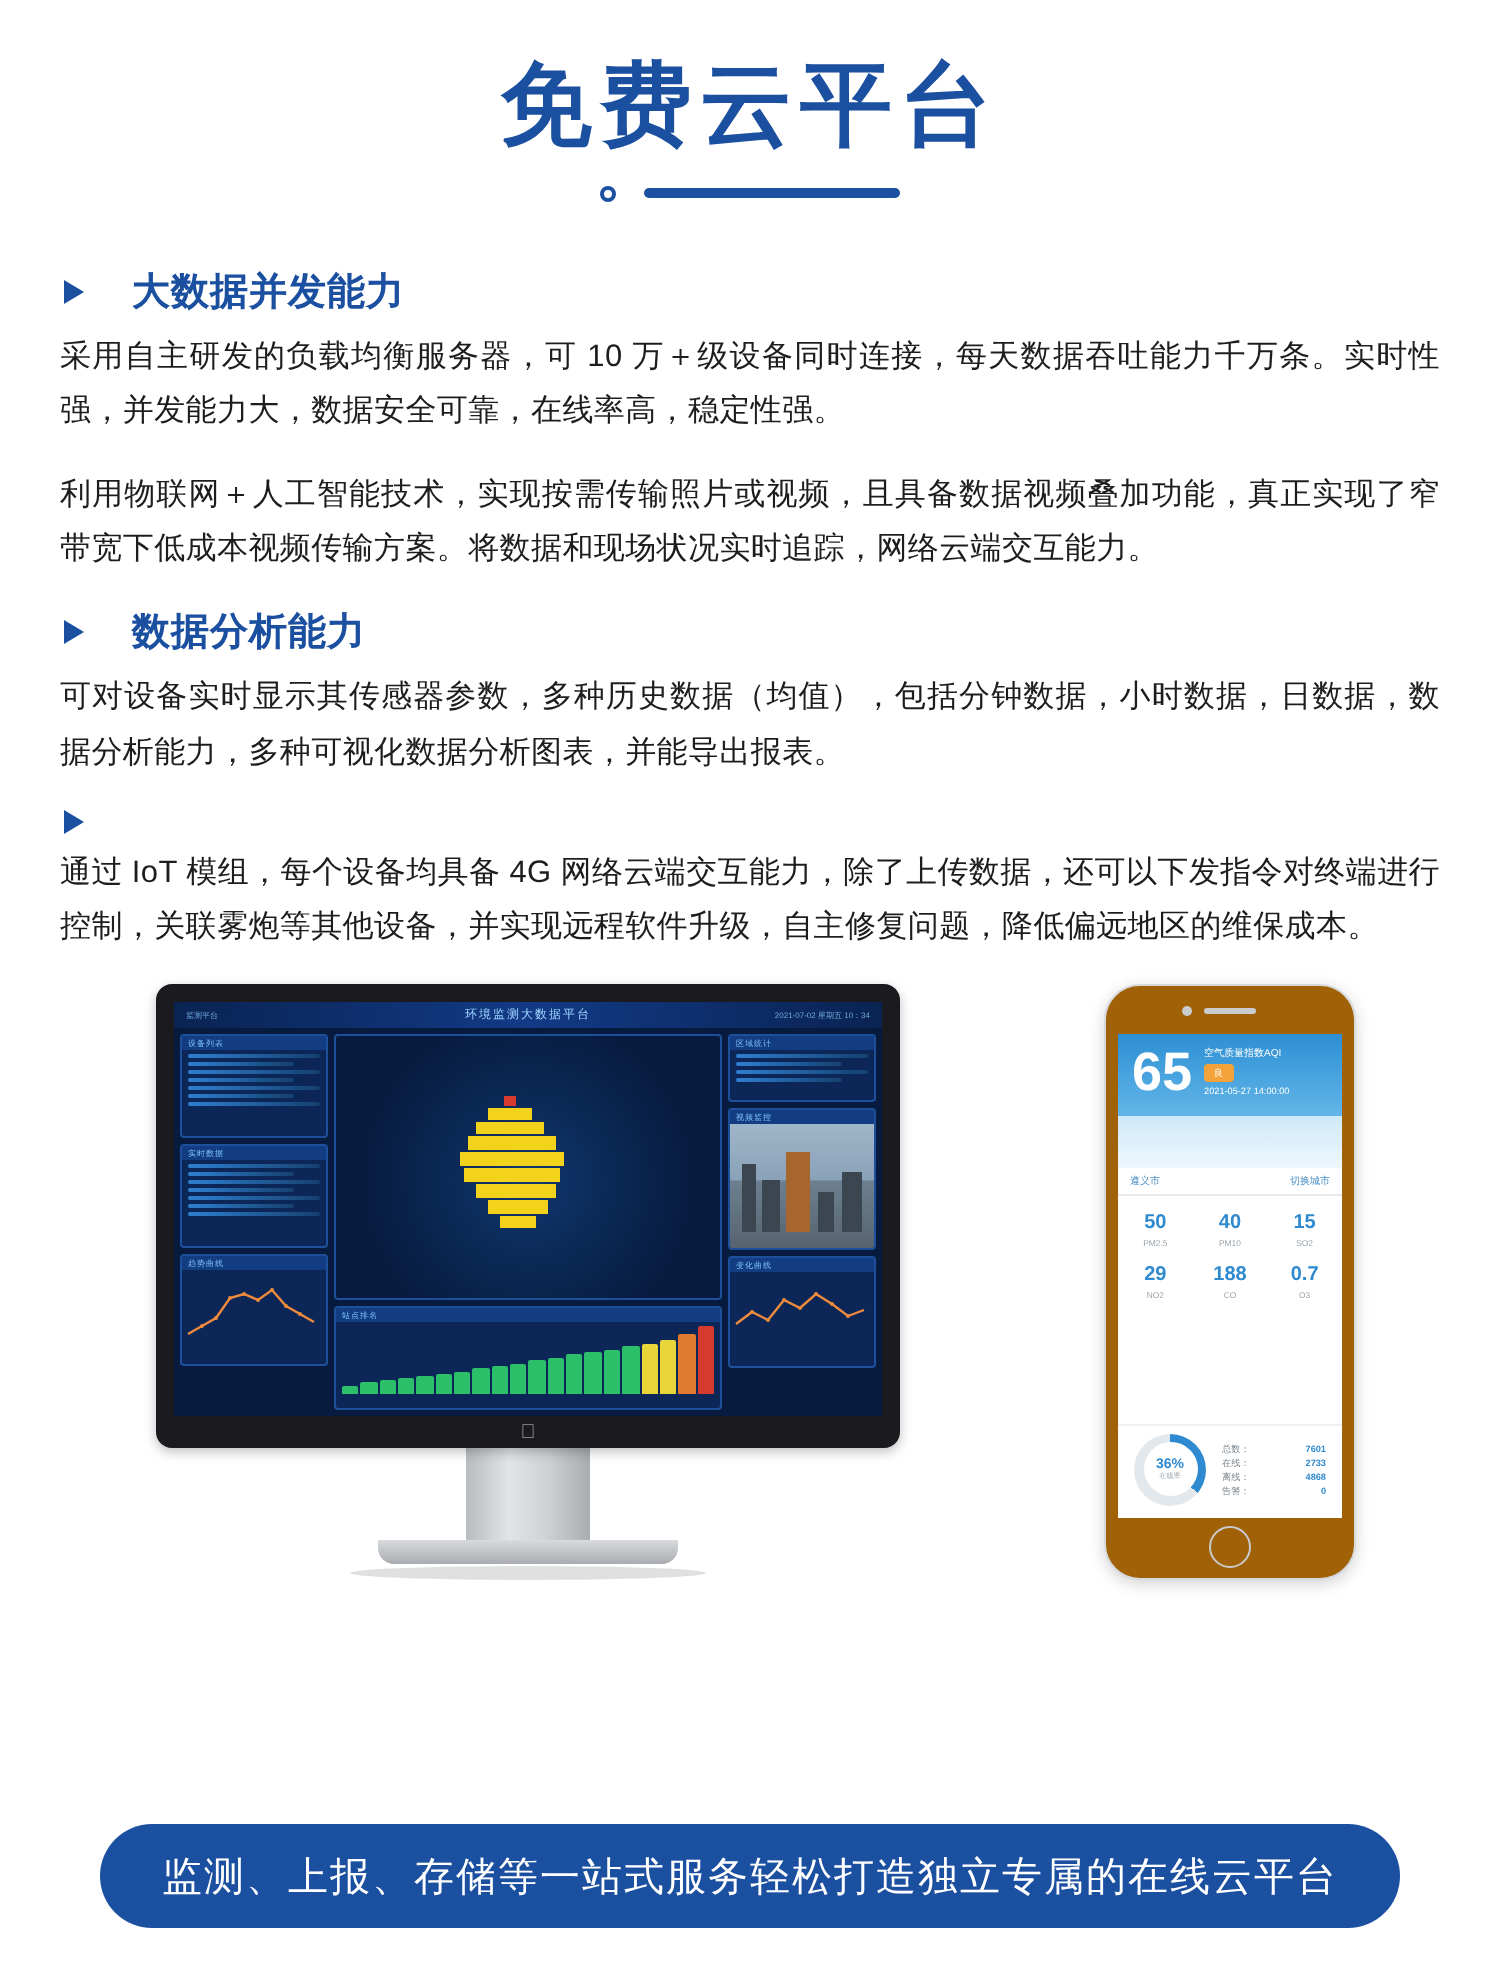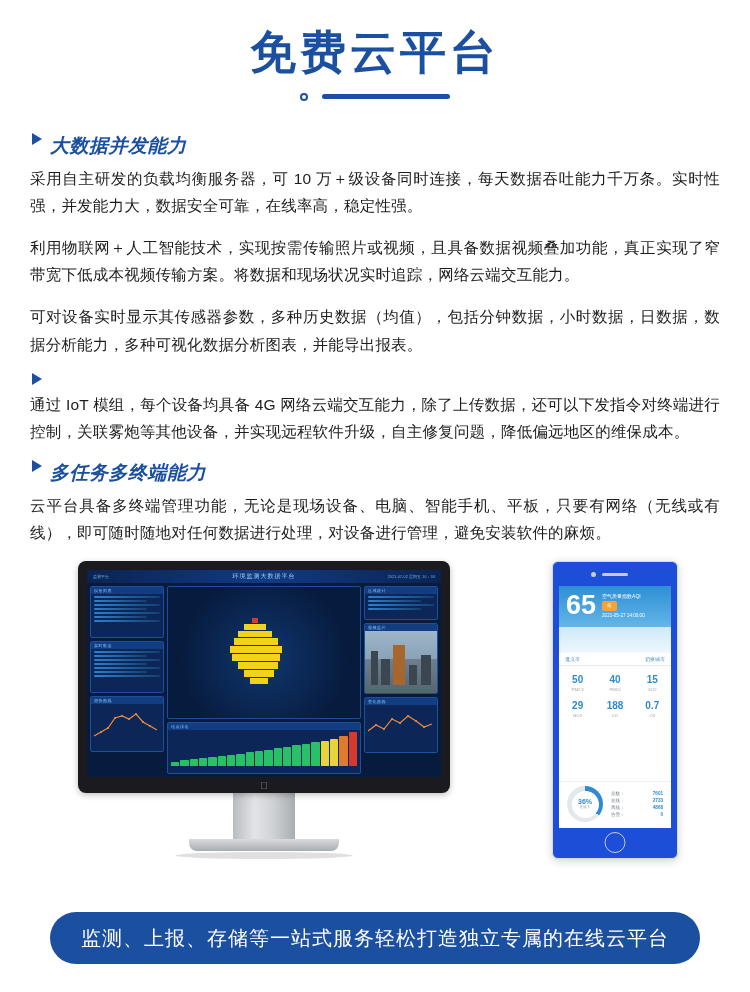--- a/index.html
+++ b/index.html
@@ -58,24 +58,23 @@
 
   
   .features {
     margin: 34px 30px 0 30px;
   }
   .feature {
     margin-bottom: 15px;
   }
   .feature-head {
     display: flex;
-    align-items: flex-start;
-    gap: 8px;
+    align-items: center;
+    gap: 24px;
     margin-bottom: 6px;
-    font-style: italic;
   }
   .tri-icon {
     width: 0;
     height: 0;
     border-left: 10px solid #1b4fa0;
     border-top: 6.5px solid transparent;
     border-bottom: 6.5px solid transparent;
     flex: none;
     margin-left: 2px;
   }
@@ -260,23 +259,23 @@
     background: rgba(0,0,0,0.12);
   }
 
   
   .phone {
     position: absolute;
     right: 72px;
     top: 0;
     width: 126px;
     height: 298px;
-    background: #1d4ed8;
+    background: #a16207;
     border: 1px solid #d7d9dd;
-    border-radius: 6px;
+    border-radius: 18px;
     box-shadow: 0 2px 8px rgba(0,0,0,0.18);
     padding: 24px 6px 30px 6px;
   }
   .phone-speaker {
     position: absolute;
     top: 11px;
     left: 50%;
     transform: translateX(-50%);
     width: 26px;
     height: 3px;
@@ -430,37 +429,34 @@
       <span class="feature-title">大数据并发能力</span>
     </div>
     <div class="feature-body">采用自主研发的负载均衡服务器，可 10 万＋级设备同时连接，每天数据吞吐能力千万条。实时性强，并发能力大，数据安全可靠，在线率高，稳定性强。</div>
   </div>
 
   <div class="feature">
     <div class="feature-body">利用物联网＋人工智能技术，实现按需传输照片或视频，且具备数据视频叠加功能，真正实现了窄带宽下低成本视频传输方案。将数据和现场状况实时追踪，网络云端交互能力。</div>
   </div>
 
   <div class="feature">
+    <div class="feature-head">
+      <span class="tri-icon"></span>
+      <span class="feature-title">数据分析能力</span>
+    </div>
     <div class="feature-body">可对设备实时显示其传感器参数，多种历史数据（均值），包括分钟数据，小时数据，日数据，数据分析能力，多种可视化数据分析图表，并能导出报表。</div>
   </div>
 
   <div class="feature">
     <div class="feature-head">
       <span class="tri-icon"></span>
     </div>
     <div class="feature-body">通过 IoT 模组，每个设备均具备 4G 网络云端交互能力，除了上传数据，还可以下发指令对终端进行控制，关联雾炮等其他设备，并实现远程软件升级，自主修复问题，降低偏远地区的维保成本。</div>
   </div>
 
-  <div class="feature">
-    <div class="feature-head">
-      <span class="tri-icon"></span>
-      <span class="feature-title">多任务多终端能力</span>
-    </div>
-    <div class="feature-body">云平台具备多终端管理功能，无论是现场设备、电脑、智能手机、平板，只要有网络（无线或有线），即可随时随地对任何数据进行处理，对设备进行管理，避免安装软件的麻烦。</div>
-  </div>
 
 </div>
 
 <div class="devices">
 
   <div class="monitor">
     <div class="monitor-bezel">
       <div class="screen">
 
         <div class="scr-top">

